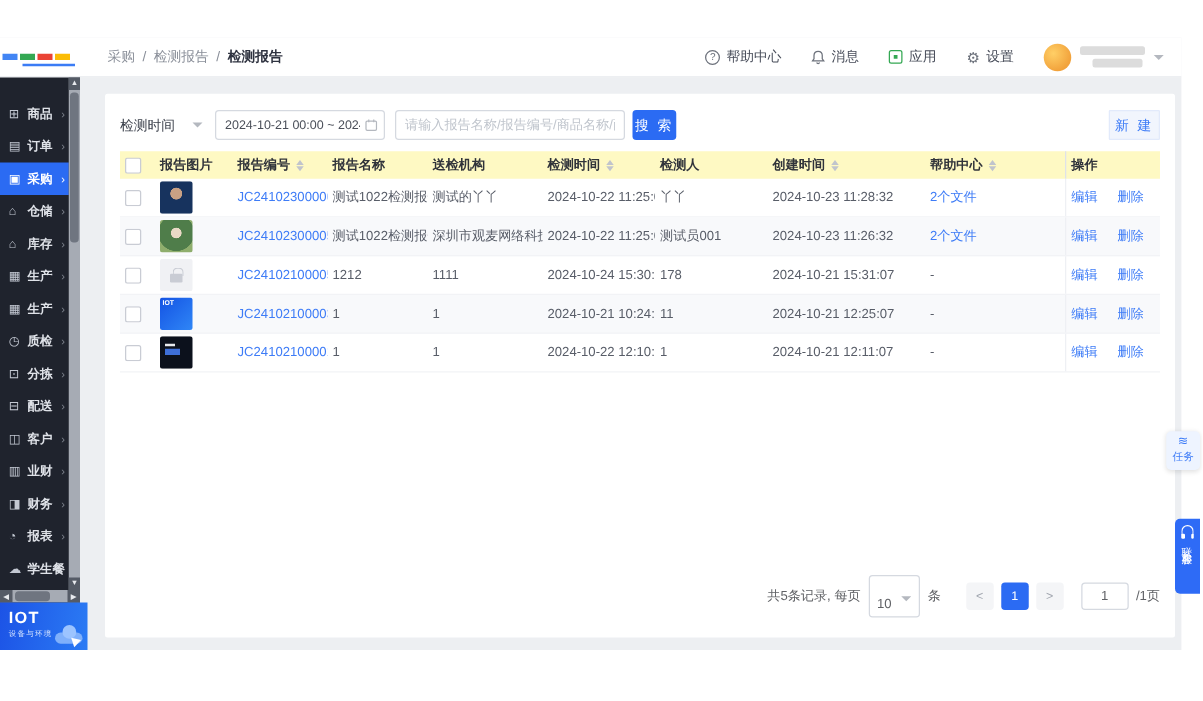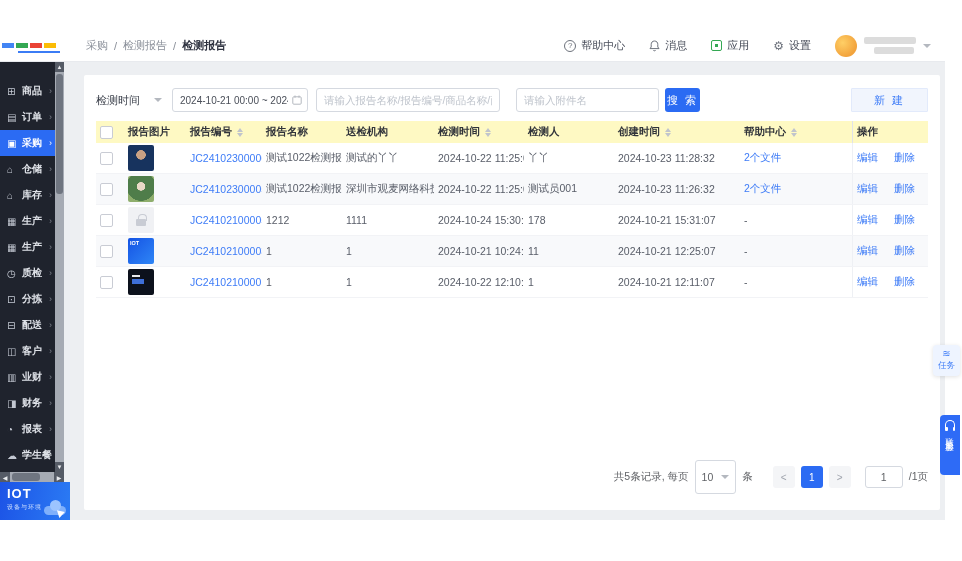--- a/index.html
+++ b/index.html
@@ -64,21 +64,21 @@
   .filter-row { display:flex; align-items:center; }
   .field-select { display:flex; align-items:center; gap:14px; font-size:11px; color:#3a3f4a; cursor:pointer; padding-right:10px; }
   .sel-caret { width:0; height:0; border-left:4px solid transparent; border-right:4px solid transparent; border-top:4px solid #b4b8bf; }
   .date-input { width:136px; height:24px; border:1px solid #d5d9e0; border-radius:3px; display:flex; align-items:center; font-size:10px; color:#4a4f59; padding:0 5px 0 7px; gap:4px; }
   .date-input .dval { flex:1; white-space:nowrap; overflow:hidden; }
   .txt-input { height:24px; border:1px solid #d5d9e0; border-radius:3px; font-size:10.5px; padding:0 7px; color:#4a4f59; outline:none; font-family:inherit; }
   .txt-input::placeholder { color:#bfc4cc; }
   .in-keyword { width:184px; margin-left:8px; }
   .in-attach { width:143px; margin-left:16px; }
   .btn-search { margin-left:6px; width:35px; height:24px; background:#2b6bf3; color:#fff; border:none; border-radius:3px; font-size:11px; letter-spacing:2px; cursor:pointer; font-family:inherit; }
-  .btn-create { margin-left:auto; height:24px; padding:0 22px; background:#f1f5fd; color:#3e7cf7; border:1px solid #e2eafb; border-radius:1px; font-size:11px; letter-spacing:2px; cursor:pointer; font-family:inherit; }
+  .btn-create { margin-left:auto; height:24px; padding:0 4px; background:#f1f5fd; color:#3e7cf7; border:1px solid #e2eafb; border-radius:1px; font-size:11px; letter-spacing:2px; cursor:pointer; font-family:inherit; }
 
   .bulk-row { margin-top:14px; }
   .btn-bulk-del { height:20px; padding:0 8px; background:#f7f8fa; color:#c3c7cf; border:1px solid #e3e6eb; border-radius:3px; font-size:10.5px; letter-spacing:2px; font-family:inherit; }
 
   
   .tbl { margin-top:9px; font-size:10.5px; }
   .trow { display:grid; grid-template-columns:28px 62px 76px 80px 92px 90px 90px 126px 112px 1fr; align-items:center; }
   .thead { background:#fef9c3; height:22px; color:#30333a; font-weight:bold; }
   .th, .td { padding:0 4px; display:flex; align-items:center; gap:3px; overflow:hidden; white-space:nowrap; }
   .tbody-row { height:31px; border-bottom:1px solid #f2f3f6; color:#585d68; }
@@ -98,21 +98,21 @@
   .thumb-locked { background:#f0f1f4; display:flex; align-items:center; justify-content:center; }
   .lockbody { position:relative; width:10px; height:7px; background:#c9ccd4; border-radius:1px; margin-top:4px; }
   .lockbody::before { content:""; position:absolute; left:1.5px; top:-5px; width:7px; height:6px; border:1.5px solid #c9ccd4; border-bottom:none; border-radius:4px 4px 0 0; }
   .thumb-iot { background:linear-gradient(135deg,#1453e4,#2f86f6); color:#fff; font-size:5.5px; font-weight:bold; padding:2px; display:flex; align-items:flex-start; }
   .thumb-dark { background:#0c111c; position:relative; }
   .thumb-dark::before { content:""; position:absolute; left:4px; top:10px; width:12px; height:5px; background:#3e6fd8; }
   .thumb-dark::after { content:""; position:absolute; left:4px; top:6px; width:8px; height:2px; background:#e8eaee; }
 
   
   .pagination { position:absolute; right:12px; bottom:16px; display:flex; align-items:center; gap:6px; font-size:10.5px; color:#606266; }
-  .psize { display:flex; align-items:center; gap:8px; border:1px solid #d5d9e0; border-radius:3px; height:22px; padding:16px 6px; cursor:pointer; }
+  .psize { display:flex; align-items:flex-start; gap:8px; border:1px solid #d5d9e0; border-radius:3px; height:22px; padding:16px 6px; cursor:pointer; }
   .pbtn { width:22px; height:22px; border-radius:3px; background:#f4f5f7; color:#9fa4ad; display:flex; align-items:center; justify-content:center; cursor:pointer; font-size:10px; }
   .pbtn.active { background:#2b6bf3; color:#fff; }
   .pjump { width:38px; height:22px; border:1px solid #d5d9e0; border-radius:3px; text-align:center; font-size:10.5px; color:#606266; outline:none; font-family:inherit; margin-left:8px; }
 
   
   .float-tasks { position:absolute; right:2px; top:345px; width:27px; height:31px; background:#eef4ff; border-radius:4px; box-shadow:0 1px 4px rgba(0,0,0,.12); display:flex; flex-direction:column; align-items:center; justify-content:center; cursor:pointer; z-index:10; }
   .float-tasks .t-ic { color:#3e7cf7; font-size:10px; line-height:10px; }
   .float-tasks .t-label { color:#3e7cf7; font-size:8.5px; margin-top:1px; }
   .float-service { position:absolute; right:2px; top:415px; width:20px; height:60px; background:#2e6bf6; border-radius:4px 0 0 4px; display:flex; flex-direction:column; align-items:center; padding-top:5px; gap:3px; cursor:pointer; z-index:10; }
   .headset { width:10px; height:8px; border:1.5px solid #fff; border-bottom:none; border-radius:5px 5px 0 0; position:relative; }
@@ -282,21 +282,20 @@
             </span>
             <span class="date-input">
               <span class="dval">2024-10-21 00:00 ~ 2024-10-27 24:00</span>
               <svg width="10" height="10" viewBox="0 0 10 10">
                   <rect x="0.8" y="1.8" width="8.4" height="7.4" rx="1" fill="none" stroke="#b4b8bf" stroke-width="1"></rect>
                   <line x1="3" y1="0.5" x2="3" y2="2.8" stroke="#b4b8bf" stroke-width="1"></line>
                   <line x1="7" y1="0.5" x2="7" y2="2.8" stroke="#b4b8bf" stroke-width="1"></line>
                 </svg>
             </span>
             <input class="txt-input in-keyword" placeholder="请输入报告名称/报告编号/商品名称/商品编码" style="">
-            <input class="txt-input in-attach" placeholder="请输入附件名" style="">
             <button class="btn-search">搜 索</button>
             <button class="btn-create">新 建</button>
           </div>
 
 
           <div class="tbl">
             <div class="trow thead">
               <span class="th">
                   <span class="chk"></span>
                 </span>

